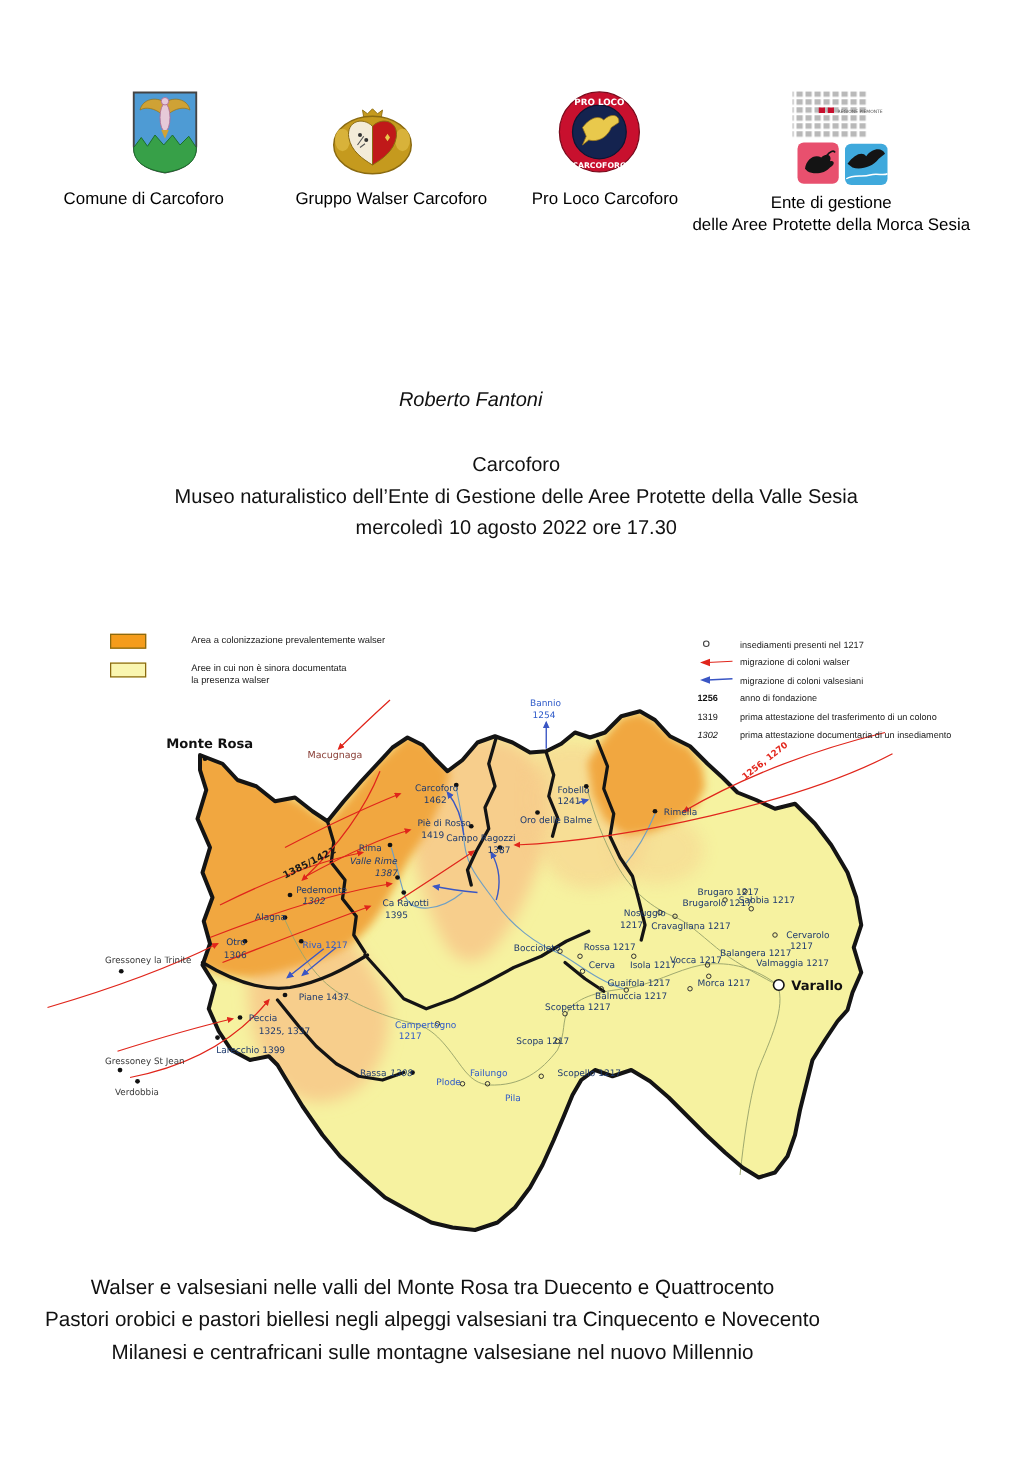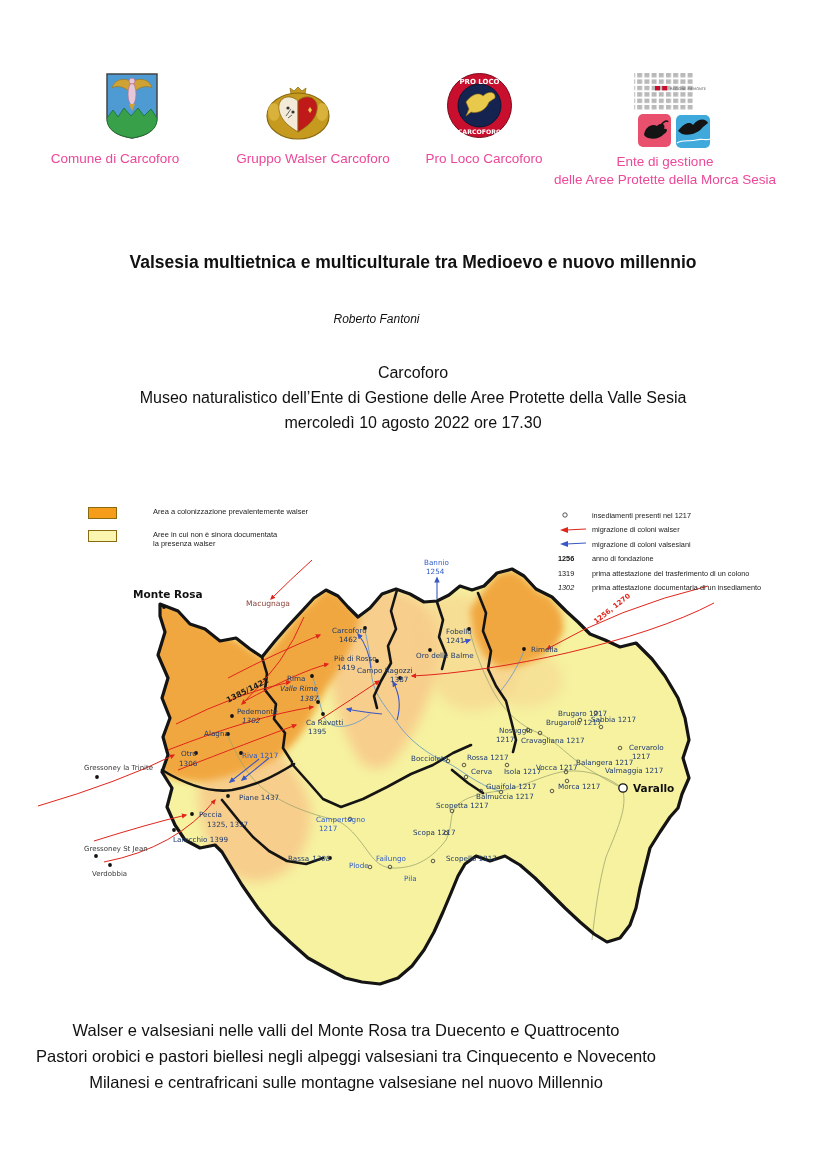--- a/index.html
+++ b/index.html
@@ -1,21 +1,21 @@
 <!DOCTYPE html>
 <html><head>
 <meta charset="utf-8">
 <style>
   html,body{margin:0;padding:0;background:#fff;}
   .page{position:relative;width:826px;height:1169px;background:#fff;overflow:hidden;
         font-family:"Liberation Sans",sans-serif;color:#111;}
   .abs{position:absolute;}
-  .caption{font-size:13.5px;color:#ec4899;text-align:center;}
+  .caption{font-size:13.5px;color:#000000;text-align:center;}
   .title{left:0;top:252px;width:826px;text-align:center;font-size:17.5px;font-weight:bold;}
-  .author{left:0;top:312px;width:753px;text-align:center;font-size:12px;font-style:italic;}
+  .author{left:0;top:312px;width:753px;text-align:center;font-size:16px;font-style:italic;}
   .venue{left:0;width:826px;text-align:center;font-size:16px;}
   .footer-line{left:0;width:692px;text-align:center;font-size:16.5px;}
   
   .lg-area{left:88px;width:330px;font-size:7.5px;line-height:8.6px;color:#222;}
   .lg-row{display:flex;align-items:flex-start;margin-bottom:11px;gap:14px;}
   .swatch{width:27px;height:10px;border:0.5px solid #8a6a10;margin-right:22px;flex:none;}
   .sw0{background:#F59C1B;} .sw1{background:#FBC12E;} .sw2{background:#FAF6B0;}
   .lg-label{white-space:pre-line;padding-top:1px;}
   
   .lg-sym{left:558px;width:265px;font-size:7.3px;color:#222;}
@@ -97,21 +97,20 @@
       <path d="M14,62 C15,54 22,50 27,53 C31,49 36,51 34,56 C38,55 38,59 34,61 C30,66 21,67 16,64 Z" fill="#141414"></path>
       <path d="M31,52 C34,48 37,47 38,49" stroke="#141414" stroke-width="1.4" fill="none"></path>
       <rect x="46" y="42" width="34" height="33" rx="5" fill="#3FA9DC"></rect>
       <path d="M48,58 C54,50 60,48 63,52 C68,45 76,45 78,50 L73,54 C68,61 58,63 52,61 Z" fill="#141414"></path>
       <path d="M47,70 C53,66 60,69 66,67 C72,65 76,68 80,66" stroke="#fff" stroke-width="1.2" fill="none"></path>
     </svg>
   </div>
   <div class="abs caption" style="left:596px;top:154px;width:138px;">Ente di gestione</div>
   <div class="abs caption" style="left:540px;top:172px;width:250px;">delle Aree Protette della Morca Sesia</div>
 
-  <div class="abs title">Valsesia multietnica e multiculturale tra Medioevo e nuovo millennio</div>
   <div class="abs author">Roberto Fantoni</div>
   <div class="abs venue" style="top:364px;">Carcoforo</div>
   <div class="abs venue" style="top:389px;">Museo naturalistico dell’Ente di Gestione delle Aree Protette della Valle Sesia</div>
   <div class="abs venue" style="top:414px;">mercoledì 10 agosto 2022 ore 17.30</div>
 
   <svg id="map-svg" class="abs" style="left:0;top:486px;" width="826" height="520" viewBox="0 486 826 520">
     <defs>
       <marker id="ra" markerWidth="7" markerHeight="7" refX="4.2" refY="2.5" orient="auto">
         <path d="M0,0 L5.5,2.5 L0,5 z" fill="#E0251B"></path>
       </marker>

